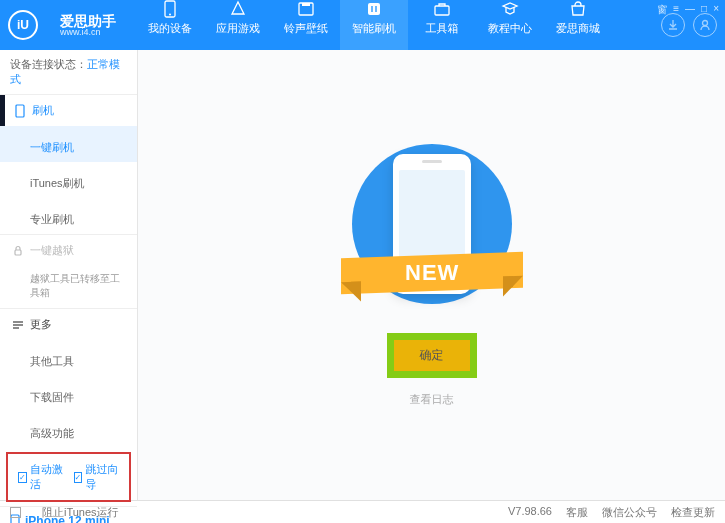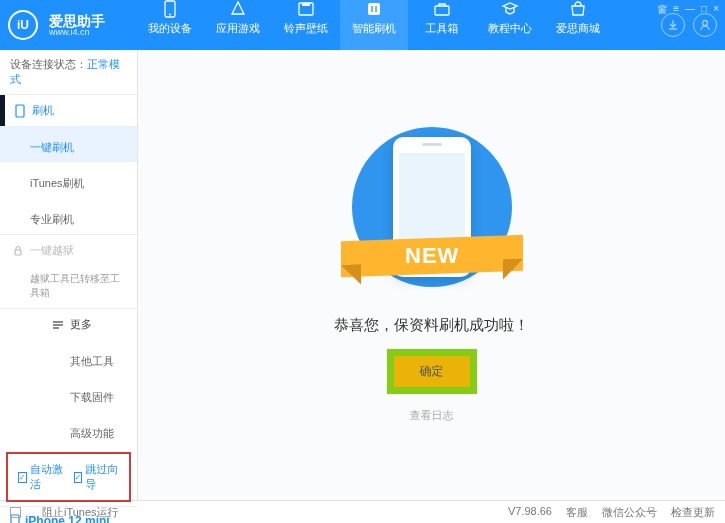--- a/index.html
+++ b/index.html
@@ -1,19 +1,19 @@
 <!DOCTYPE html>
 <html><head>
 <meta charset="utf-8">
 <style>
 * { margin: 0; padding: 0; box-sizing: border-box; font-family: "Microsoft YaHei", sans-serif; }
 body { width: 725px; height: 523px; background: #fff; overflow: hidden; }
 
 .titlebar { height: 50px; background: #1e90ff; display: flex; align-items: center; padding: 0 8px; color: #fff; }
-.logo-area { display: flex; align-items: center; gap: 11px; width: 128px; }
+.logo-area { display: flex; align-items: center; gap: 22px; width: 128px; }
 .logo-circle { width: 30px; height: 30px; border: 2px solid #fff; border-radius: 50%; display: flex; align-items: center; justify-content: center; font-weight: bold; font-size: 12px; }
 .logo-text { display: flex; flex-direction: column; line-height: 1; }
 .logo-title { font-size: 14px; font-weight: bold; }
 .logo-url { font-size: 9px; opacity: 0.85; }
 
 .nav { display: flex; flex: 1; height: 100%; }
 .nav-item { width: 68px; display: flex; flex-direction: column; align-items: center; justify-content: flex-start; gap: 3px; font-size: 11px; cursor: pointer; }
 .nav-item.active { background: #3aa1ff; }
 .nav-icon { width: 20px; height: 18px; display: flex; align-items: center; justify-content: center; }
 
@@ -187,21 +187,21 @@
       <div class="side-header locked">
         <svg width="12" height="12" viewBox="0 0 12 12">
             <rect x="3" y="5" width="6" height="5" rx="1" fill="none" stroke="#bbb" stroke-width="1.2"></rect>
             <path d="M4 5 V3.5 a2 2 0 0 1 4 0 V5" fill="none" stroke="#bbb" stroke-width="1.2"></path>
           </svg>
         <span>一键越狱</span>
       </div>
       <div class="side-note">越狱工具已转移至工具箱</div>
     </div>
 
-    <div class="side-section" style="border-bottom:none;margin-left:40px;">
+    <div class="side-section" style="border-bottom:none;">
       <div class="side-header">
         <svg width="12" height="10" viewBox="0 0 12 10">
             <path d="M1 2 H11 M1 5 H11 M1 8 H7" stroke="#666" stroke-width="1.3"></path>
           </svg>
         <span>更多</span>
       </div>
       <div class="side-sub">其他工具</div>
       <div class="side-sub">下载固件</div>
       <div class="side-sub">高级功能</div>
     </div>
@@ -234,21 +234,20 @@
   <div class="content">
     <div class="illus">
       <div class="illus-circle"></div>
       <div class="phone">
           <div class="phone-screen"></div>
         </div>
       <div class="ribbon">
           <span class="ribbon-text">NEW</span>
         </div>
     </div>
-    <div class="success-text">恭喜您，保资料刷机成功啦！</div>
     <button class="confirm-btn">确定</button>
     <div class="log-link">查看日志</div>
   </div>
 </div>
 
 <div class="footer">
   <label class="footer-chk">
     <span class="fchk-box"></span>
     <span>阻止iTunes运行</span>
   </label>

